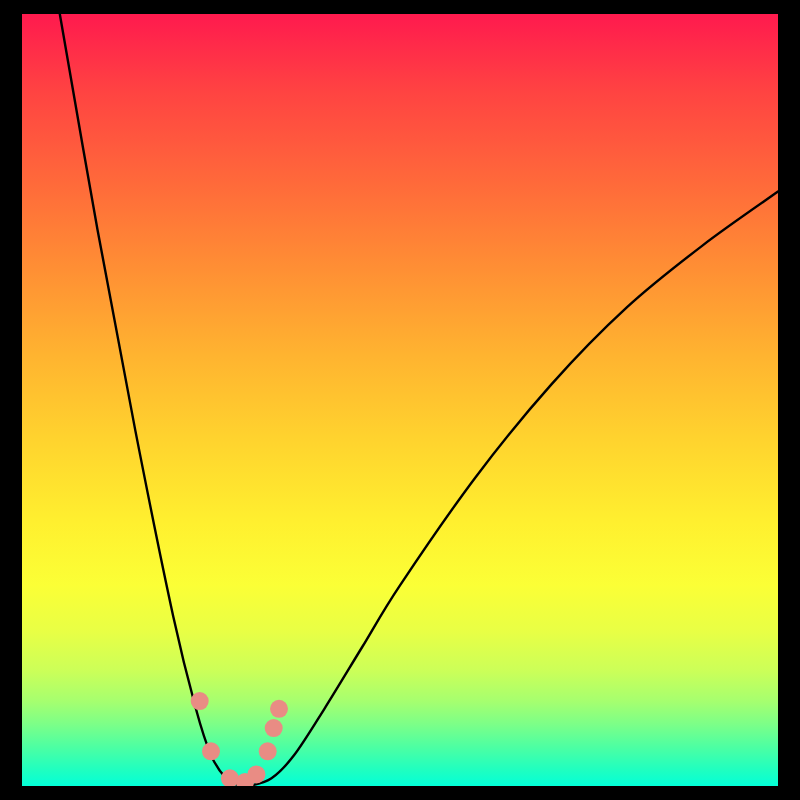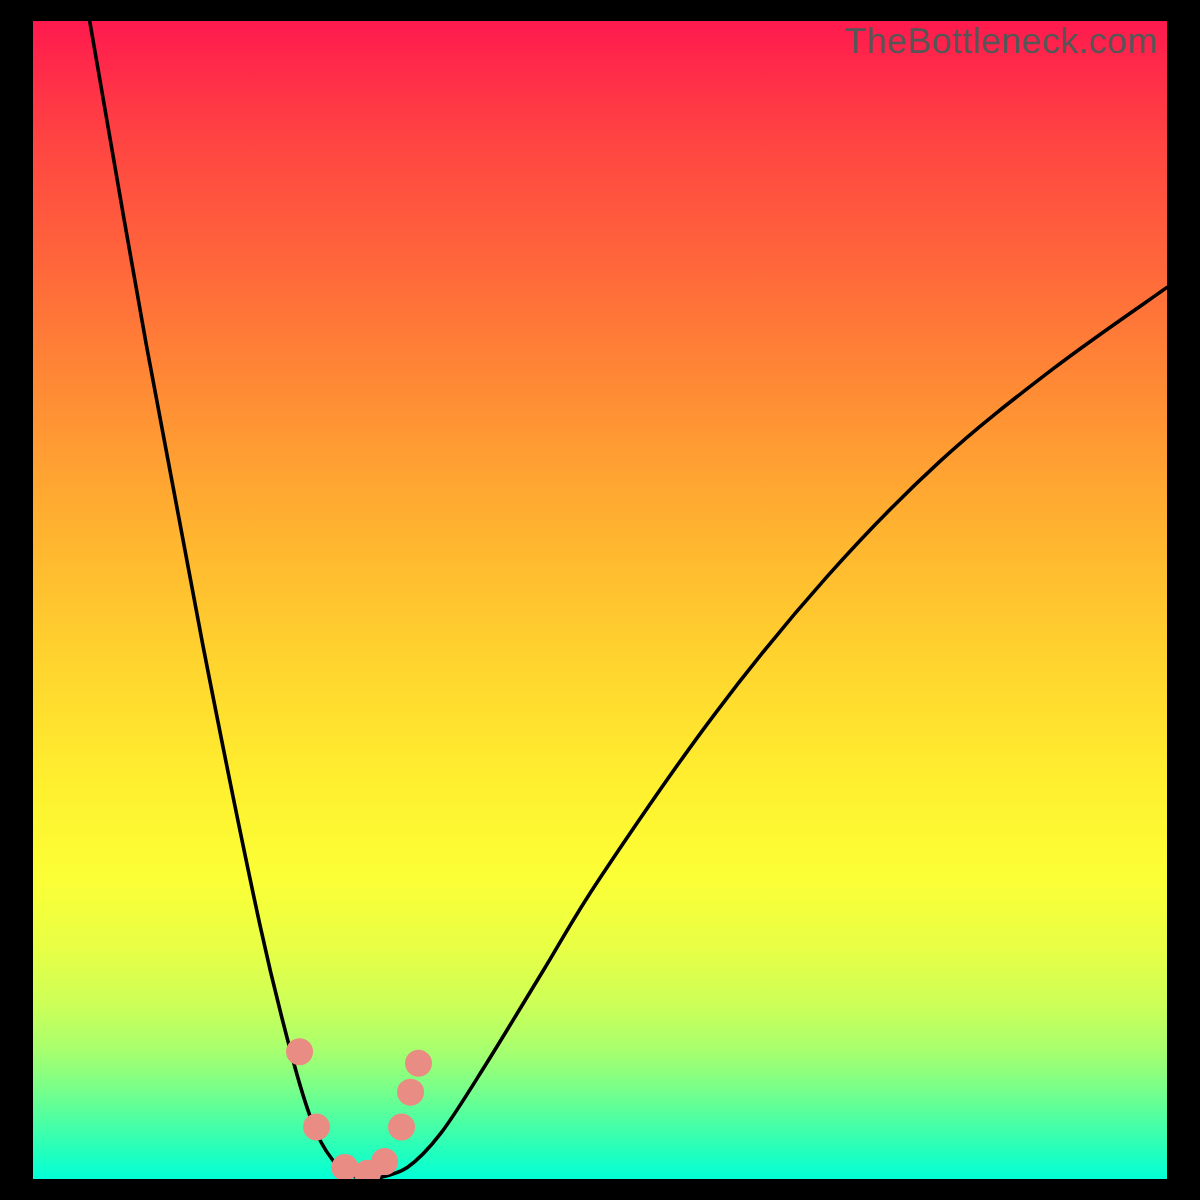--- a/index.html
+++ b/index.html
@@ -74,14 +74,13 @@
         <circle cx="189.0" cy="737.3" r="9" fill="#e98c84"></circle>
         <circle cx="207.9" cy="764.3" r="9" fill="#e98c84"></circle>
         <circle cx="223.0" cy="768.1" r="9" fill="#e98c84"></circle>
         <circle cx="234.4" cy="760.4" r="9" fill="#e98c84"></circle>
         <circle cx="245.7" cy="737.3" r="9" fill="#e98c84"></circle>
         <circle cx="251.7" cy="714.1" r="9" fill="#e98c84"></circle>
         <circle cx="257.0" cy="694.8" r="9" fill="#e98c84"></circle>
       </g>
   </svg>
 
-  <div class="watermark">TheBottleneck.com</div>
 </div>
 
 </body></html>

